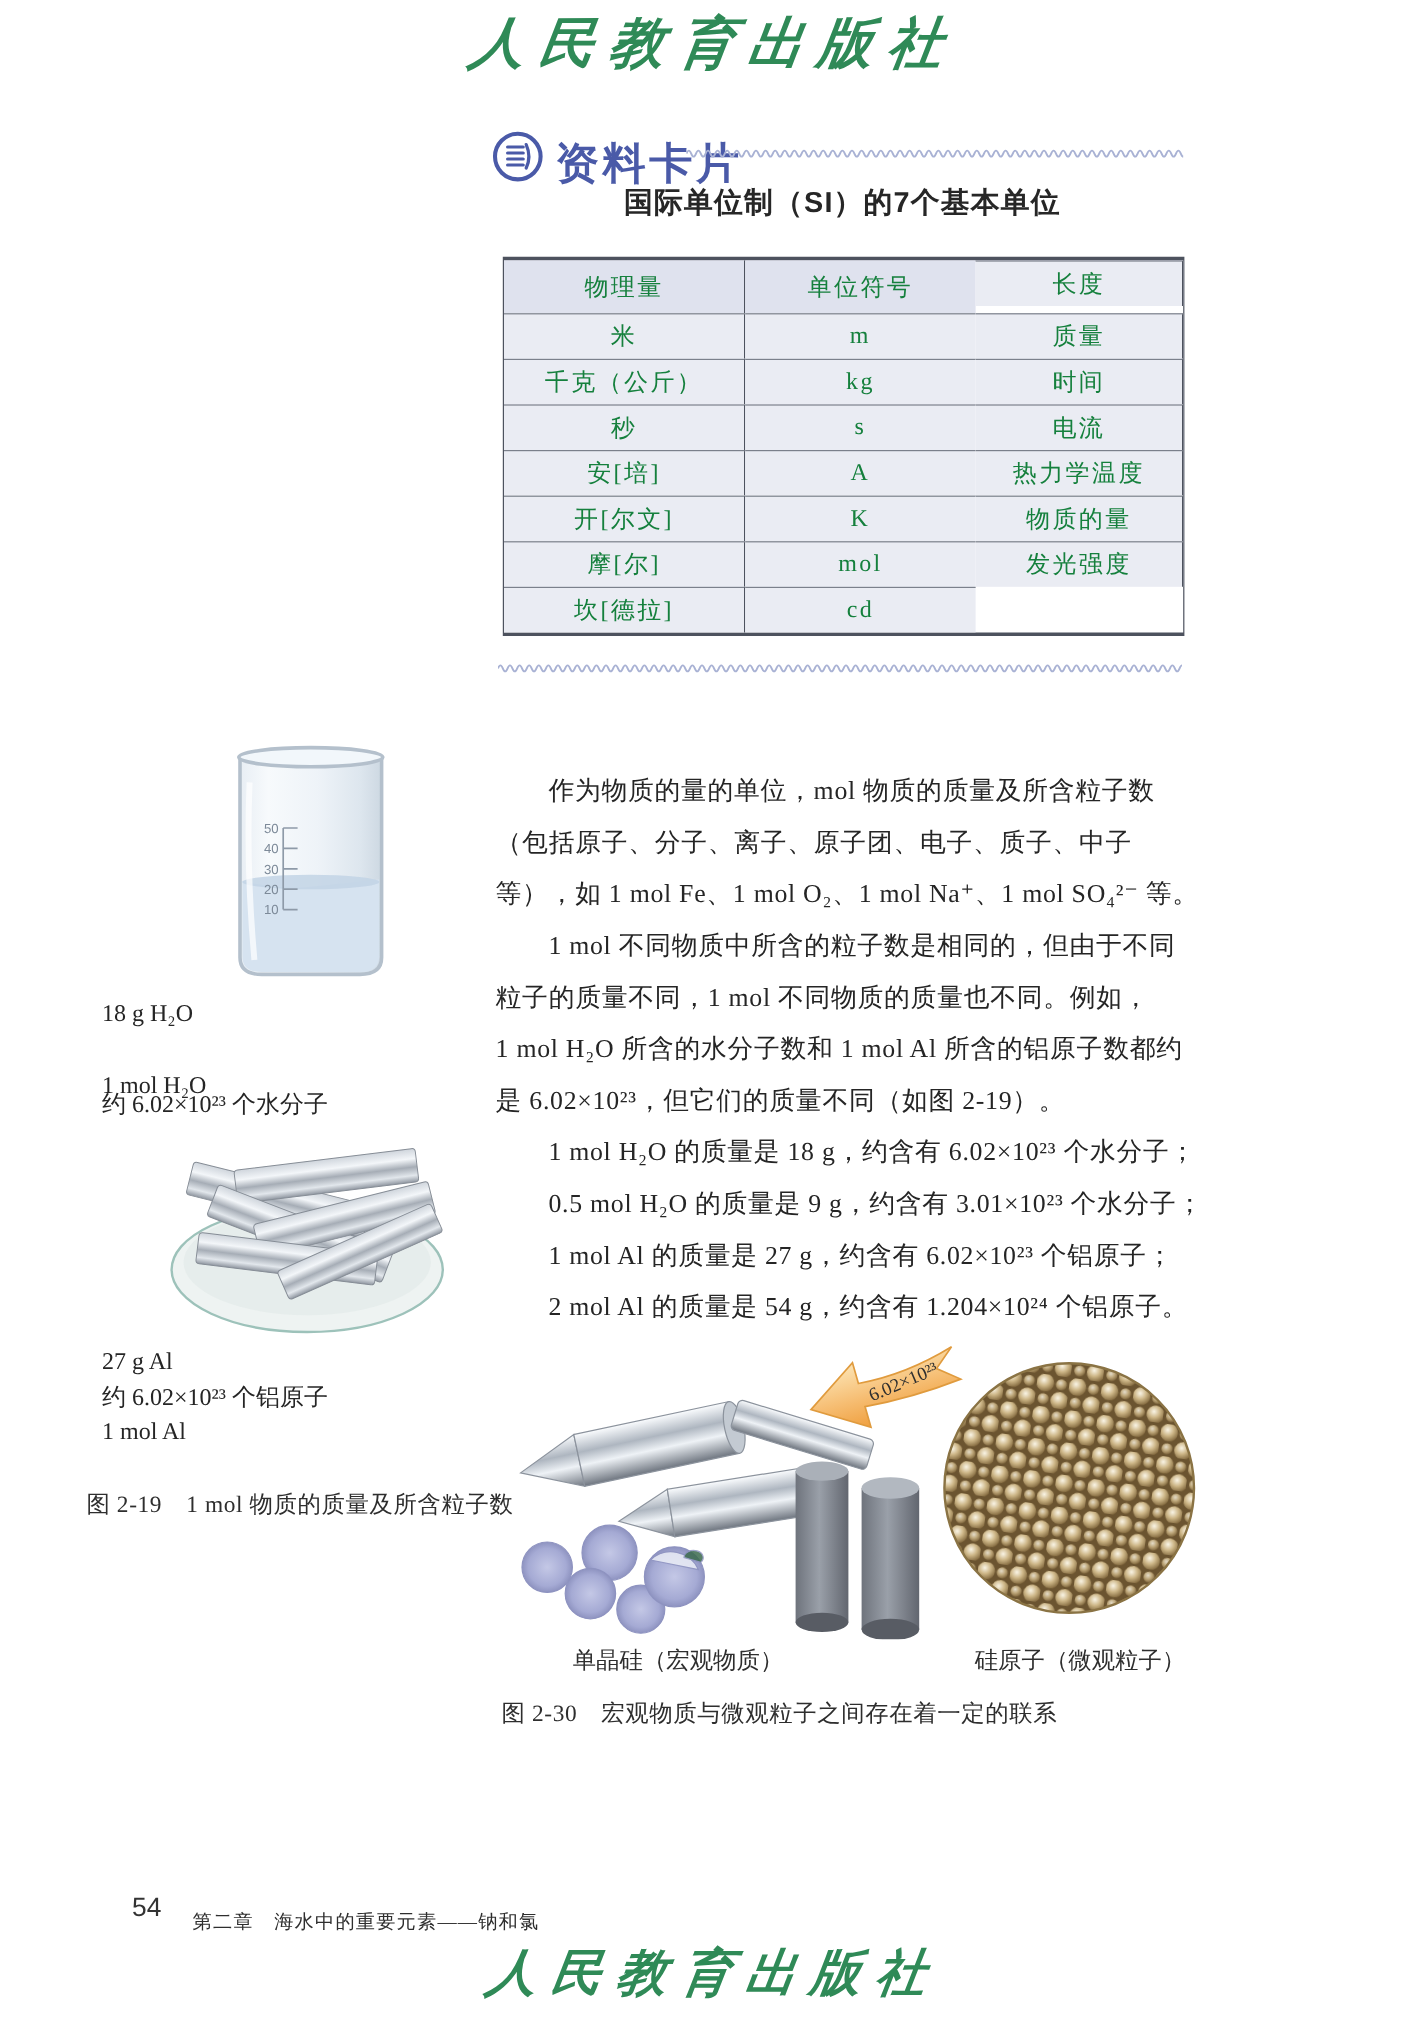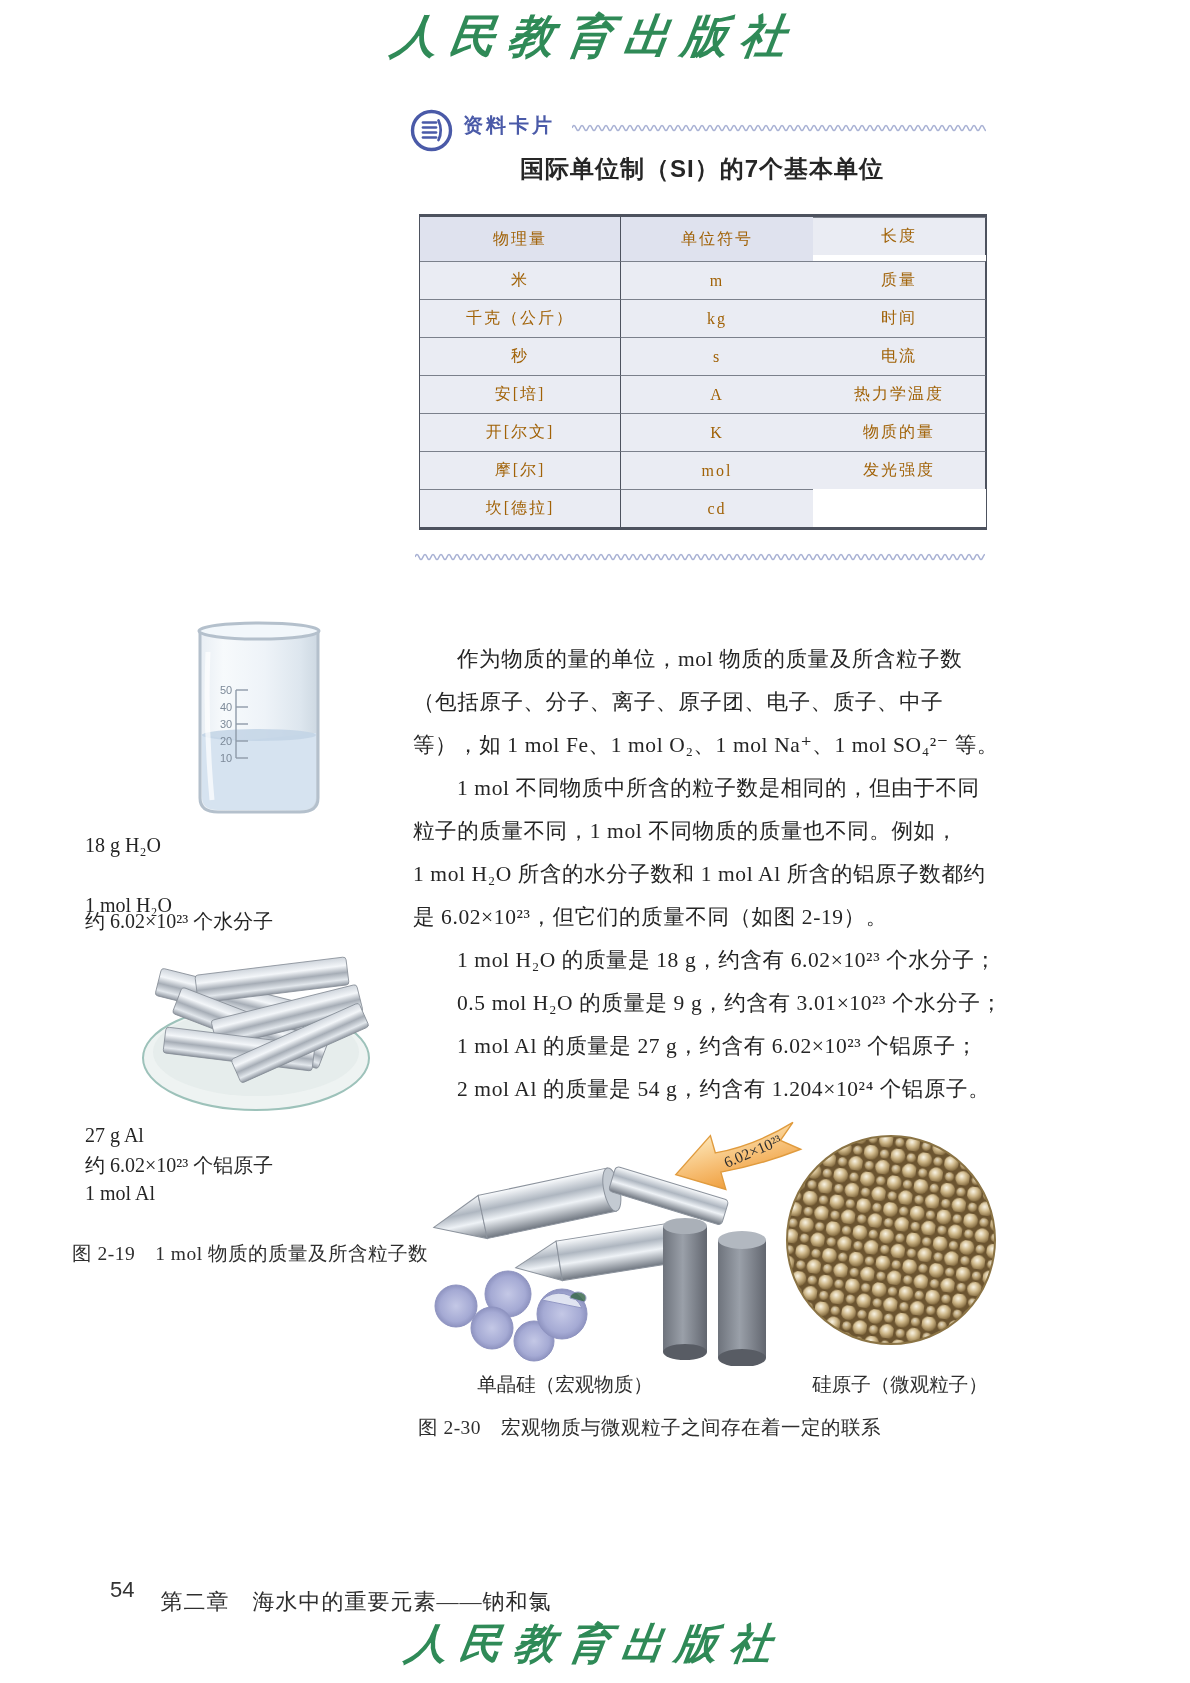--- a/index.html
+++ b/index.html
@@ -15,41 +15,41 @@
     transform:skewX(-8deg);
   }
   .logo-top { top:6px; font-size:46px; }
   .logo-bottom { top:1616px; font-size:42px; }
 
   
   .card-icon { position:absolute; left:409px; top:108px; width:45px; height:45px; }
   .card-label {
     position:absolute; left:463px; top:112px;
     font-family:"Liberation Sans","DejaVu Sans",sans-serif; font-weight:bold;
-    font-size:20px; color:#4a5aa8; letter-spacing:3px;
+    font-size:36px; color:#4a5aa8; letter-spacing:3px;
   }
   .wavy { position:absolute; }
   .wavy path { fill:none; stroke:#a9b2d4; stroke-width:1.6; }
   .card-title {
     position:absolute; left:419px; top:153px; width:566px; text-align:center;
     font-family:"Liberation Sans","DejaVu Sans",sans-serif; font-weight:bold;
     font-size:24px; color:#262626; letter-spacing:1px;
   }
 
   
   .si-table {
     position:absolute; left:419px; top:214px; width:566px;
     border-top:3px solid #4d525e; border-bottom:3px solid #4d525e;
     border-left:1px solid #4d525e; border-right:1px solid #4d525e;
     display:grid; grid-template-columns:201px 192px 173px;
   }
   .si-table .cell {
     background:#eaecf3; border-top:1px solid #7b808b; border-right:1px solid #4d525e;
     height:37px; display:flex; align-items:center; justify-content:center;
-    font-size:16px; color:#a16207; letter-spacing:2px;text-align:center;
+    font-size:20px; color:#15803d; letter-spacing:2px;text-align:center;
   }
   .si-table .cell.last { border-right:none; }
   .si-table .hcell { background:#dfe2ee; border-top:none; height:44px; }
 
   
   .body-text { position:absolute; left:413px; top:638px; width:610px; }
   .bline { height:43px; line-height:43px; font-size:21.5px; letter-spacing:0.6px; white-space:nowrap; color:#252525; }
   .bline.indent { padding-left:44px; }
 
   
@@ -59,21 +59,21 @@
   .figcap-219 { position:absolute; left:70px; width:360px; top:1226px; text-align:center;margin-top:14px; }
   .figcap-220 { position:absolute; left:418px; top:1414px; }
 
   .photo { position:absolute; }
   .f220cap { position:absolute; top:1372px; height:26px; line-height:26px; text-align:center;
              font-size:19.5px; color:#2e2e2e; }
 
   
   .footer { position:absolute; left:110px; top:1576px; height:28px; display:flex; align-items:center; }
   .footer .pnum { font-family:"Liberation Sans","DejaVu Sans",sans-serif; font-size:22px; color:#333; }
-  .footer .chap { margin-left:26px; font-size:22px; color:#2e2e2e; letter-spacing:1px;margin-top:24px; }
+  .footer .chap { margin-left:26px; font-size:16px; color:#2e2e2e; letter-spacing:1px;margin-top:24px; }
 </style>
 </head>
 <body>
 
 <div class="page">
 
   <div class="logo logo-top">人民教育出版社</div>
 
   <svg class="card-icon" viewBox="0 0 45 45">
     <circle cx="22.5" cy="22.5" r="19" fill="none" stroke="#4a5aa8" stroke-width="3.4"></circle>

